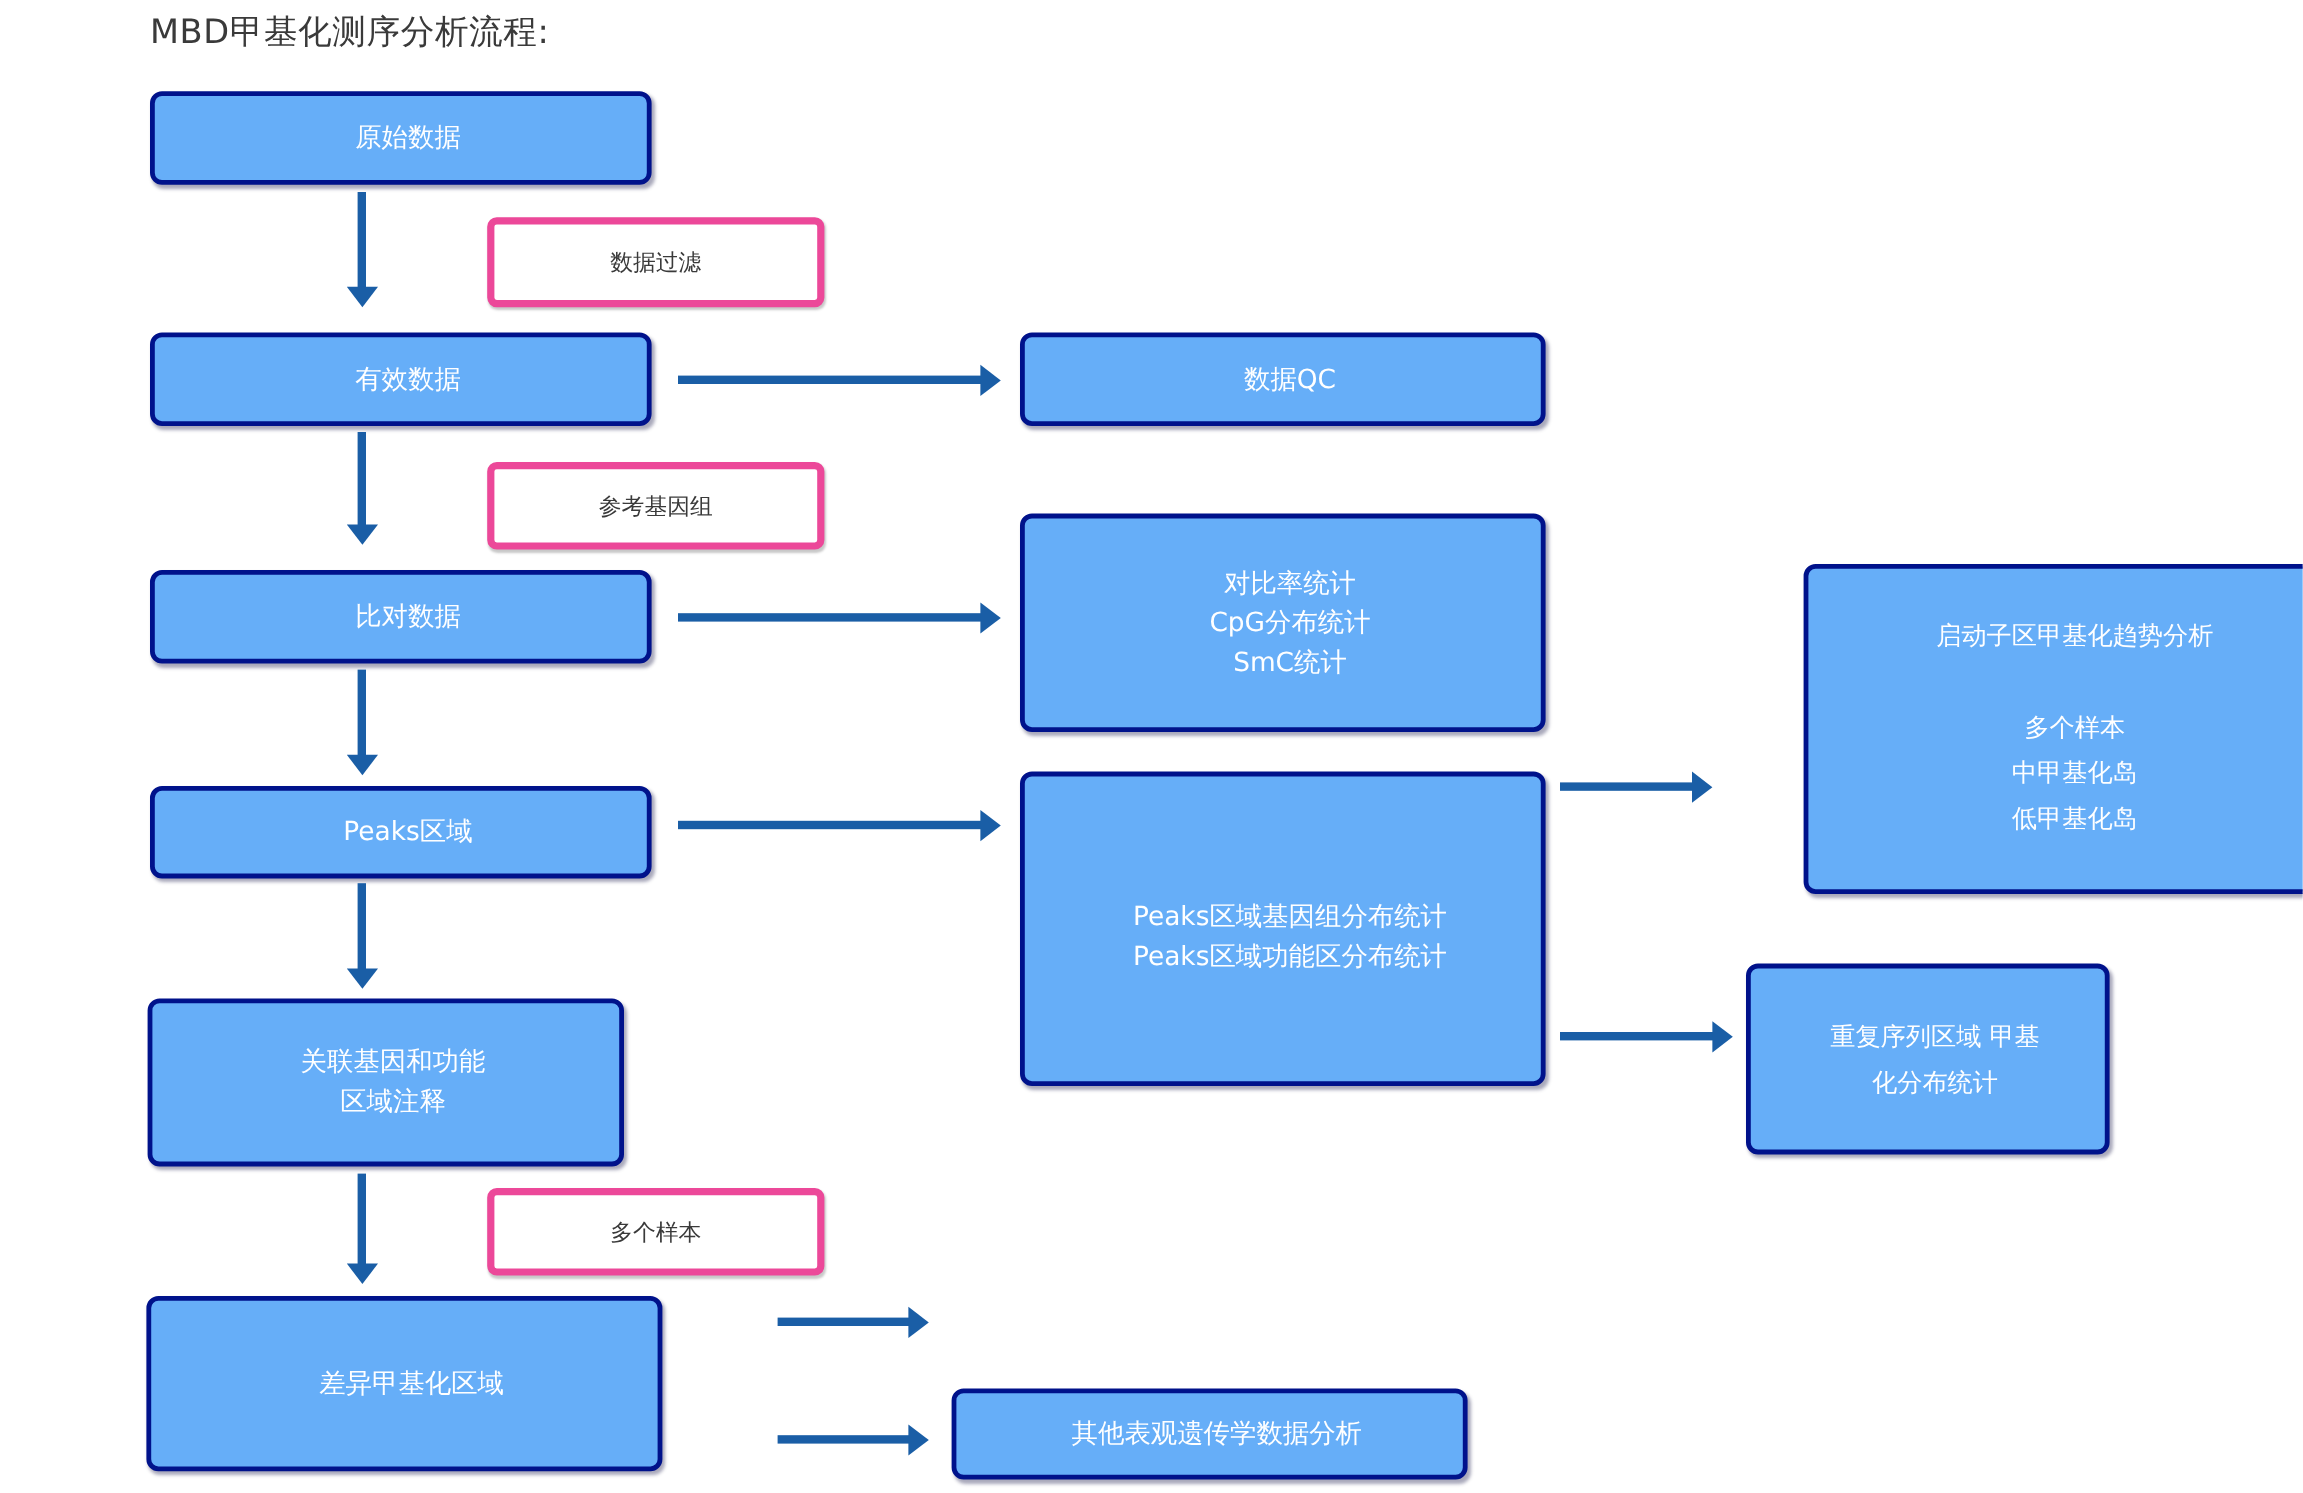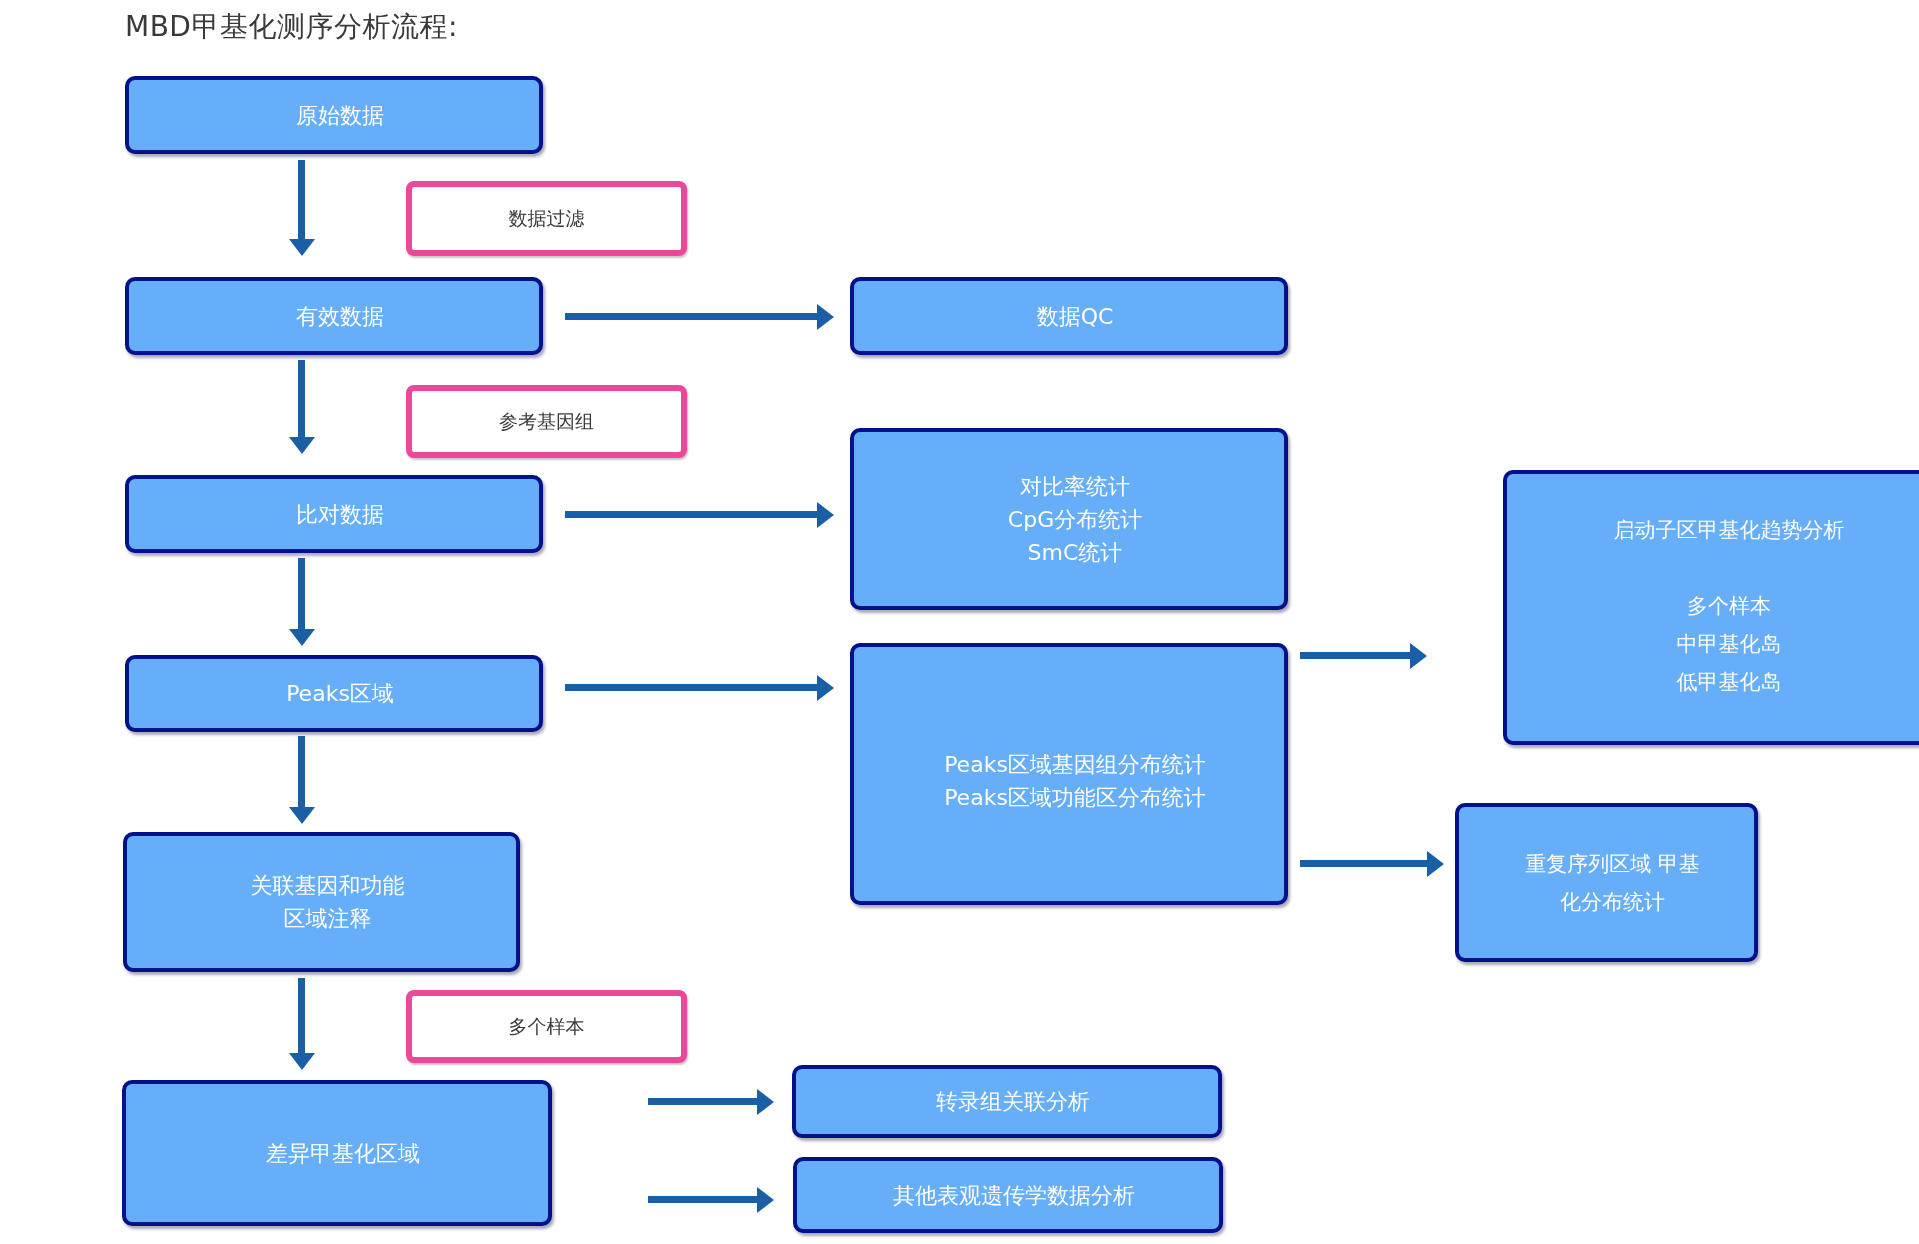--- a/index.html
+++ b/index.html
@@ -64,21 +64,20 @@
     <div>对比率统计</div>
     <div>CpG分布统计</div>
     <div>SmC统计</div>
   </div>
 
   <div class="node" style="left:850px;top:643px;width:438px;height:262px;padding-top:14px">
     <div>Peaks区域基因组分布统计</div>
     <div>Peaks区域功能区分布统计</div>
   </div>
 
-  <div class="node" style="left:792px;top:1065px;width:430px;height:73px">转录组关联分析</div>
 
   <div class="node" style="left:793px;top:1157px;width:430px;height:76px">其他表观遗传学数据分析</div>
 
   <div class="node small-text" style="left:1503px;top:470px;width:440px;height:275px">
     <div class="gap-below">启动子区甲基化趋势分析</div>
     <div class="lh38">多个样本</div>
     <div class="lh38">中甲基化岛</div>
     <div class="lh38">低甲基化岛</div>
   </div>
 

